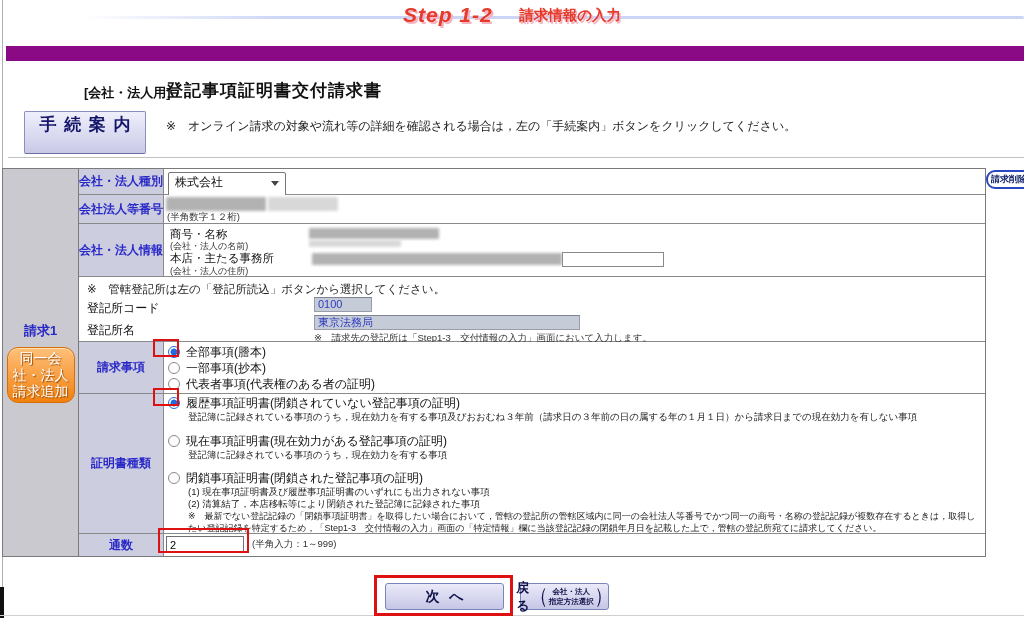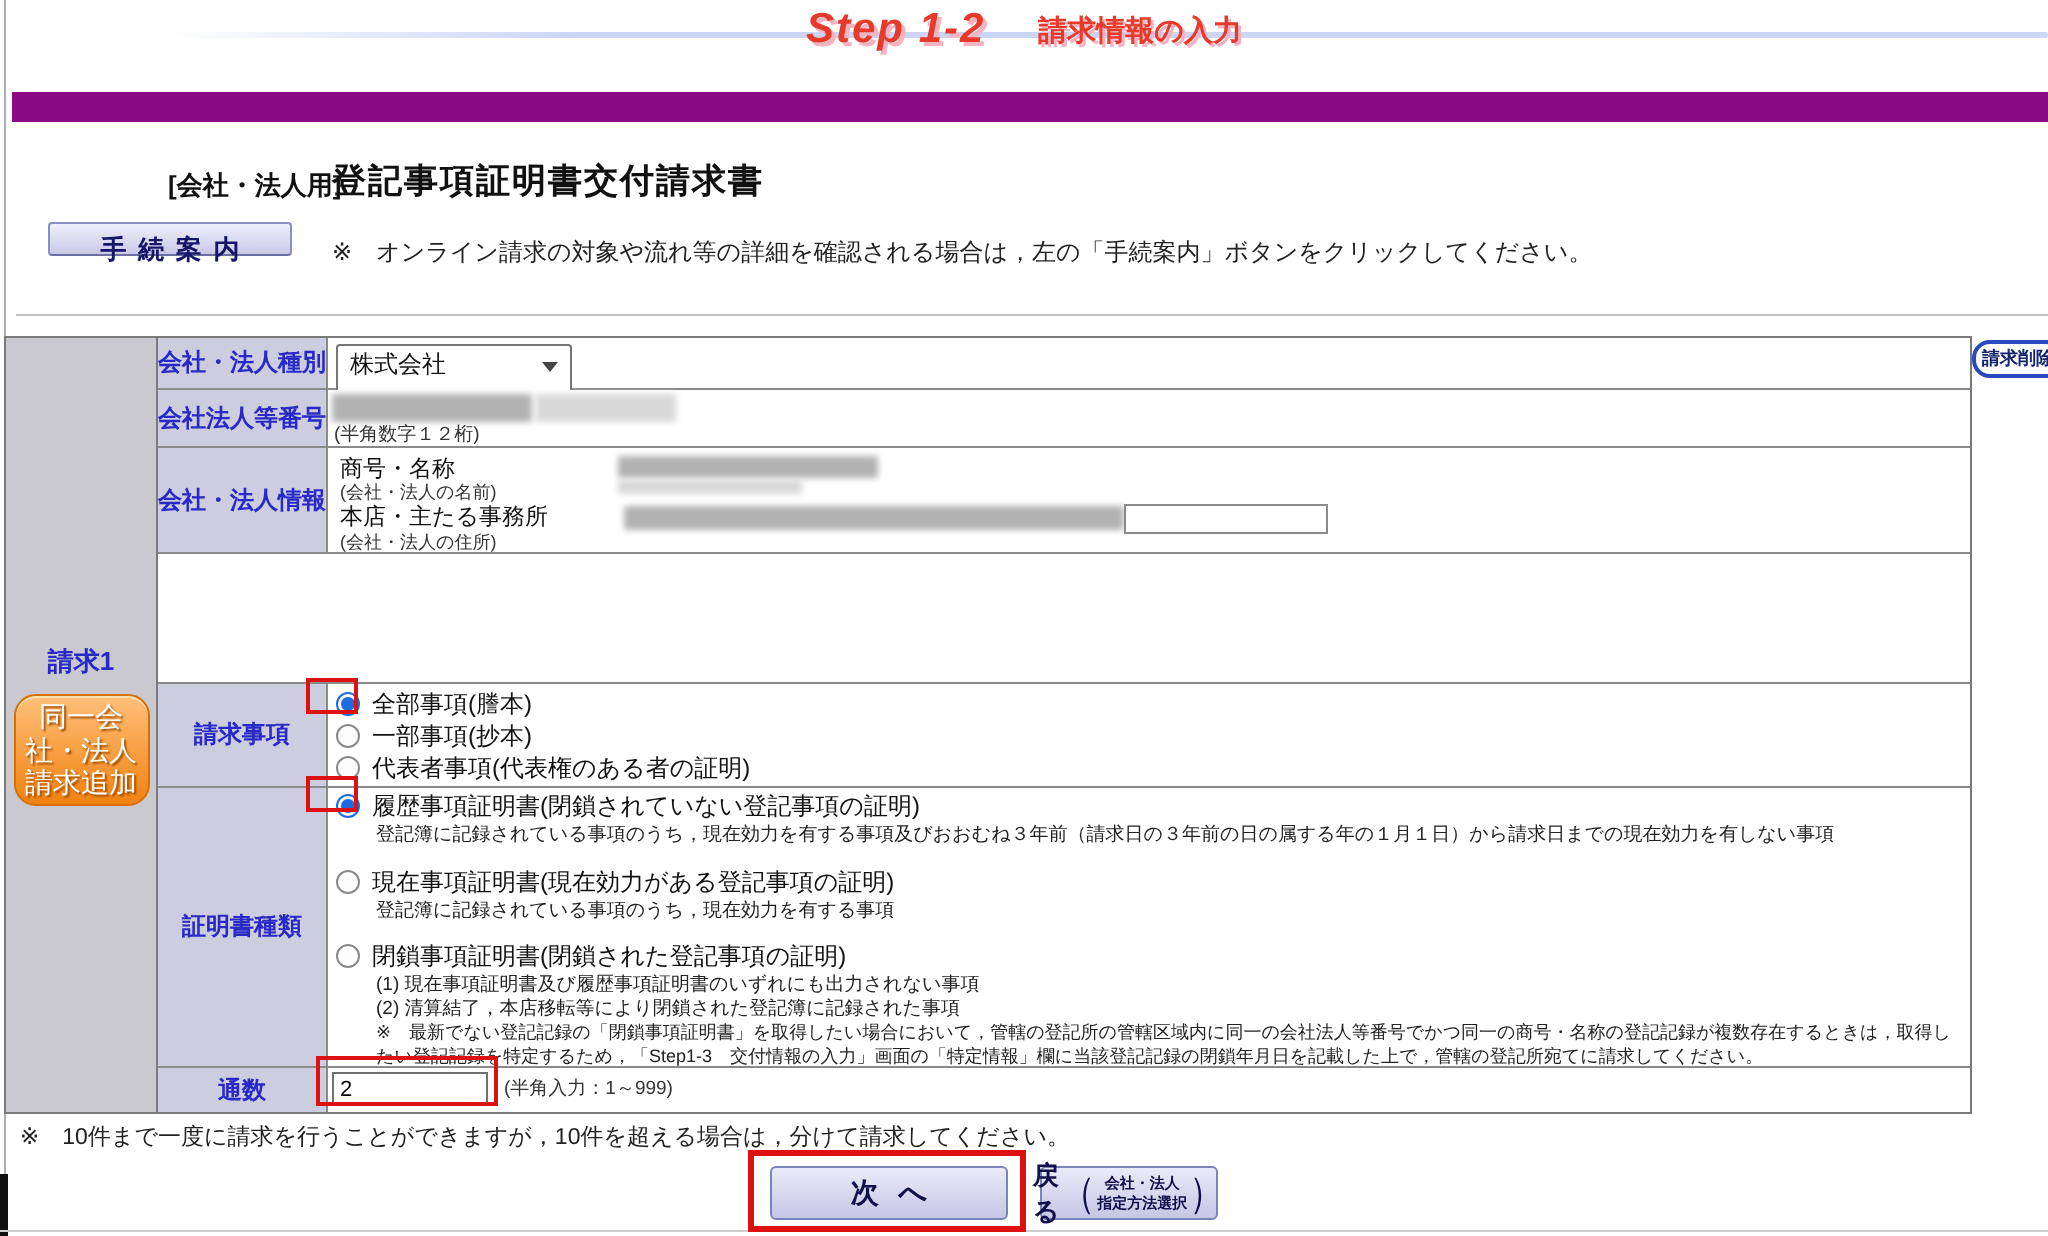--- a/index.html
+++ b/index.html
@@ -19,23 +19,23 @@
   .header-title { position:absolute; left:0; top:3px; width:1024px; text-align:center; z-index:2; }
   .step-label { display:inline-block; font-size:21px; font-weight:bold; font-style:italic;
      color:#e63a2b; text-shadow:2px 2px 0 #f4b3c1; letter-spacing:1px; vertical-align:middle; }
   .step-title { display:inline-block; margin-left:22px; font-size:14.5px; font-weight:bold;
      color:#e63a2b; text-shadow:1.5px 1.5px 0 #f4b3c1; vertical-align:middle; }
   .purple-bar { position:absolute; left:6px; top:46px; width:1018px; height:15px; background:#8a0a85; }
 
   
   .cat-label { position:absolute; left:84px; top:84px; font-size:13px; font-weight:bold; }
   .page-title { position:absolute; left:166px; top:79px; font-size:17px; font-weight:bold; letter-spacing:1px; }
-  .guide-btn { position:absolute; left:24px; top:111px; width:122px; height:17px;
+  .guide-btn { position:absolute; left:24px; top:111px; width:122px; height:43px;
      background:linear-gradient(#efeffc,#c9c9e7); border:1px solid #8a8ec2; border-bottom-color:#6a6ea2;
-     border-radius:2px; color:#15156a; font-weight:bold; font-size:13px; text-align:center;
+     border-radius:2px; color:#15156a; font-weight:bold; font-size:17px; text-align:center;
      line-height:25px; letter-spacing:0.45em; text-indent:0.45em; cursor:pointer; }
   .guide-note { position:absolute; left:166px; top:118px; font-size:12px; color:#222; }
   .intro-sep { position:absolute; left:8px; top:157px; width:1016px; height:1px; background:#c2c2c2; }
 
   
   .main-table { position:absolute; left:2px; top:168px; width:984px; display:flex; border:1px solid #7a7a7a; }
   .side-col { width:76px; background:#c9c9cf; border-right:1px solid #7a7a7a;
      display:flex; flex-direction:column; align-items:center; justify-content:center; }
   .req-label { color:#2929c8; font-weight:bold; font-size:13px; }
   .add-btn { margin-top:7px; width:68px; padding:2px 0; border-radius:11px; text-align:center;
@@ -180,20 +180,28 @@
           <div class="fld-label" style="left:6px;top:27px;">本店・主たる事務所</div>
           <div class="fld-sub" style="left:6px;top:41px;">(会社・法人の住所)</div>
           <div class="blur" style="left:145px;top:4px;width:130px;height:11px;"></div>
           <div class="blur lt" style="left:145px;top:16px;width:92px;height:7px;"></div>
           <div class="blur" style="left:148px;top:29px;width:250px;height:12px;"></div>
           <div class="empty-box"></div>
         </div>
       </div>
 
       <div class="trow r4">
+        <div class="ccell">
+          <div class="note-sm r4-note">※　管轄登記所は左の「登記所読込」ボタンから選択してください。</div>
+          <div class="r4-lbl1">登記所コード</div>
+          <div class="ro-input r4-code">0100</div>
+          <div class="r4-lbl2">登記所名</div>
+          <div class="ro-input r4-name">東京法務局</div>
+          <div class="r4-note2">※　請求先の登記所は「Step1-3　交付情報の入力」画面において入力します。</div>
+        </div>
       </div>
 
       <div class="trow r5">
         <div class="lcell">請求事項</div>
         <div class="ccell">
           <div class="radio-line" style="top:3px;">
             <span class="radio sel"></span>
             <span class="radio-text">全部事項(謄本)</span>
           </div>
           <div class="radio-line" style="top:19px;">
@@ -238,21 +246,20 @@
           <input class="count-input" type="text" value="2" style="">
           <div class="fmt-note r7-note">(半角入力：1～999)</div>
         </div>
       </div>
 
     </div>
   </div>
 
   <div class="del-btn">請求削除</div>
 
-  <div class="limit-note">※　10件まで一度に請求を行うことができますが，10件を超える場合は，分けて請求してください。</div>
   <div class="next-btn">次へ</div>
   <div class="back-btn">
     <span class="back-main">戻る</span>
     <span class="back-paren">（</span>
     <span class="back-sub">
       <span>会社・法人</span><br>
       <span>指定方法選択</span>
     </span>
     <span class="back-paren">）</span>
   </div>

